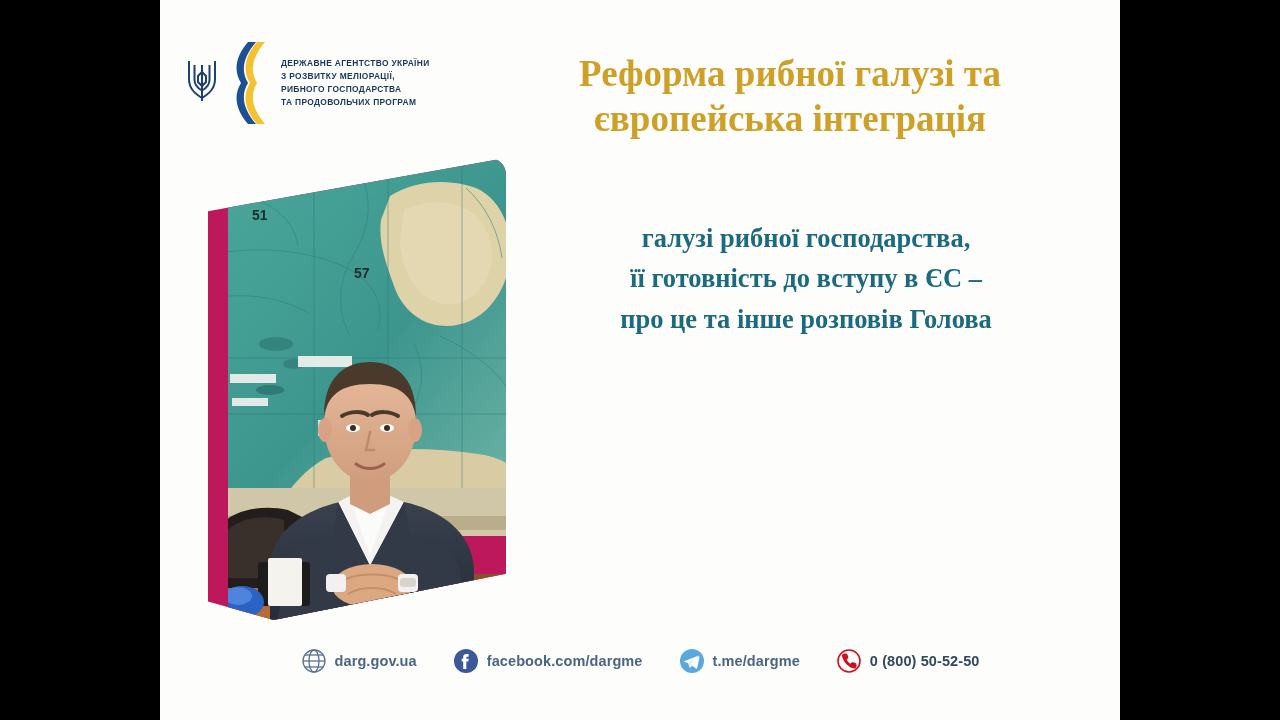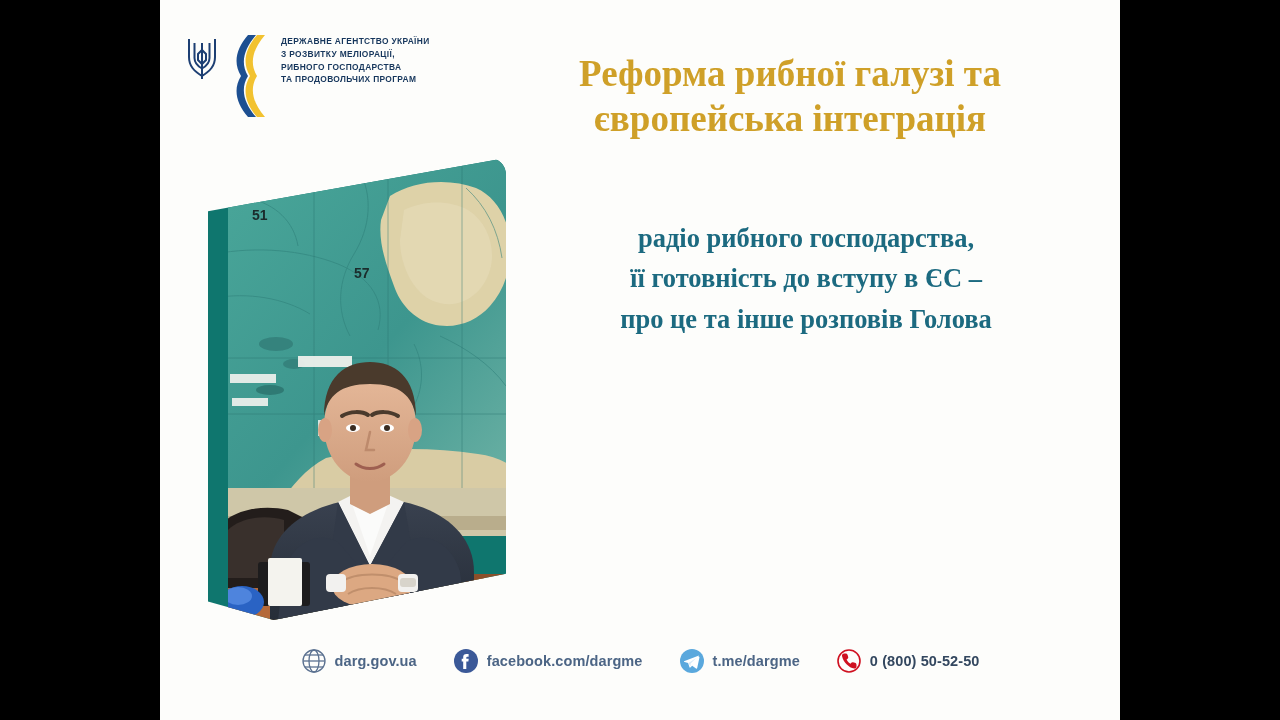--- a/index.html
+++ b/index.html
@@ -41,22 +41,23 @@
     width: 960px;
     height: 720px;
     background: #fdfdfb;
     overflow: hidden;
   }
 
   
   .logo-block {
     position: absolute;
     left: 25px;
-    top: 35px;
+    top: 42px;
     display: flex;
+    align-items: center;
     gap: 17px;
   }
   .trident-icon { width: 34px; height: 52px; display: block; }
   .ribbon-icon  { width: 32px; height: 82px; display: block; }
   .logo-text {
     font-family: "Liberation Sans", sans-serif;
     font-size: 8.4px;
     font-weight: bold;
     line-height: 1.52;
     letter-spacing: 0.35px;
@@ -88,21 +89,21 @@
     width: 298px;
     height: 462px;
     border-radius: 16px;
     overflow: hidden;
     -webkit-clip-path: polygon(0% 11.5%, 100% 0%, 100% 90%, 22% 100%, 0% 96%);
     clip-path: polygon(0% 11.5%, 100% 0%, 100% 90%, 22% 100%, 0% 96%);
   }
   .portrait-inner {
     position: absolute;
     inset: 0;
-    background: #0f766e;
+    background: #be185d;
     border-radius: 16px;
     overflow: hidden;
     padding-left: 20px;
   }
   .photo-svg { display: block; width: 100%; height: 100%; }
 
   
   .body-text {
     position: absolute;
     left: 340px;
@@ -291,21 +292,21 @@
 
           <rect x="40" y="404" width="52" height="44" rx="3" fill="#1d1c1d"></rect>
           <rect x="50" y="400" width="34" height="48" rx="2" fill="#f4f3ee"></rect>
           <ellipse cx="24" cy="444" rx="22" ry="16" fill="#2a63c4"></ellipse>
           <ellipse cx="20" cy="438" rx="14" ry="9" fill="#4e84dd"></ellipse>
         </svg>
       </div>
     </div>
 
     <div class="body-text">
-      <span class="body-line">радіо рибного господарства,</span>
+      <span class="body-line">галузі рибної господарства,</span>
       <span class="body-line">її готовність до вступу в ЄС –</span>
       <span class="body-line">про це та інше розповів Голова</span>
     </div>
 
     <div class="footer">
 
       <div class="contact">
         <span class="c-icon-wrap">
           <svg class="c-icon" viewBox="0 0 26 26" xmlns="http://www.w3.org/2000/svg" aria-hidden="true">
             <g fill="none" stroke="#5b7190" stroke-width="1.3">

